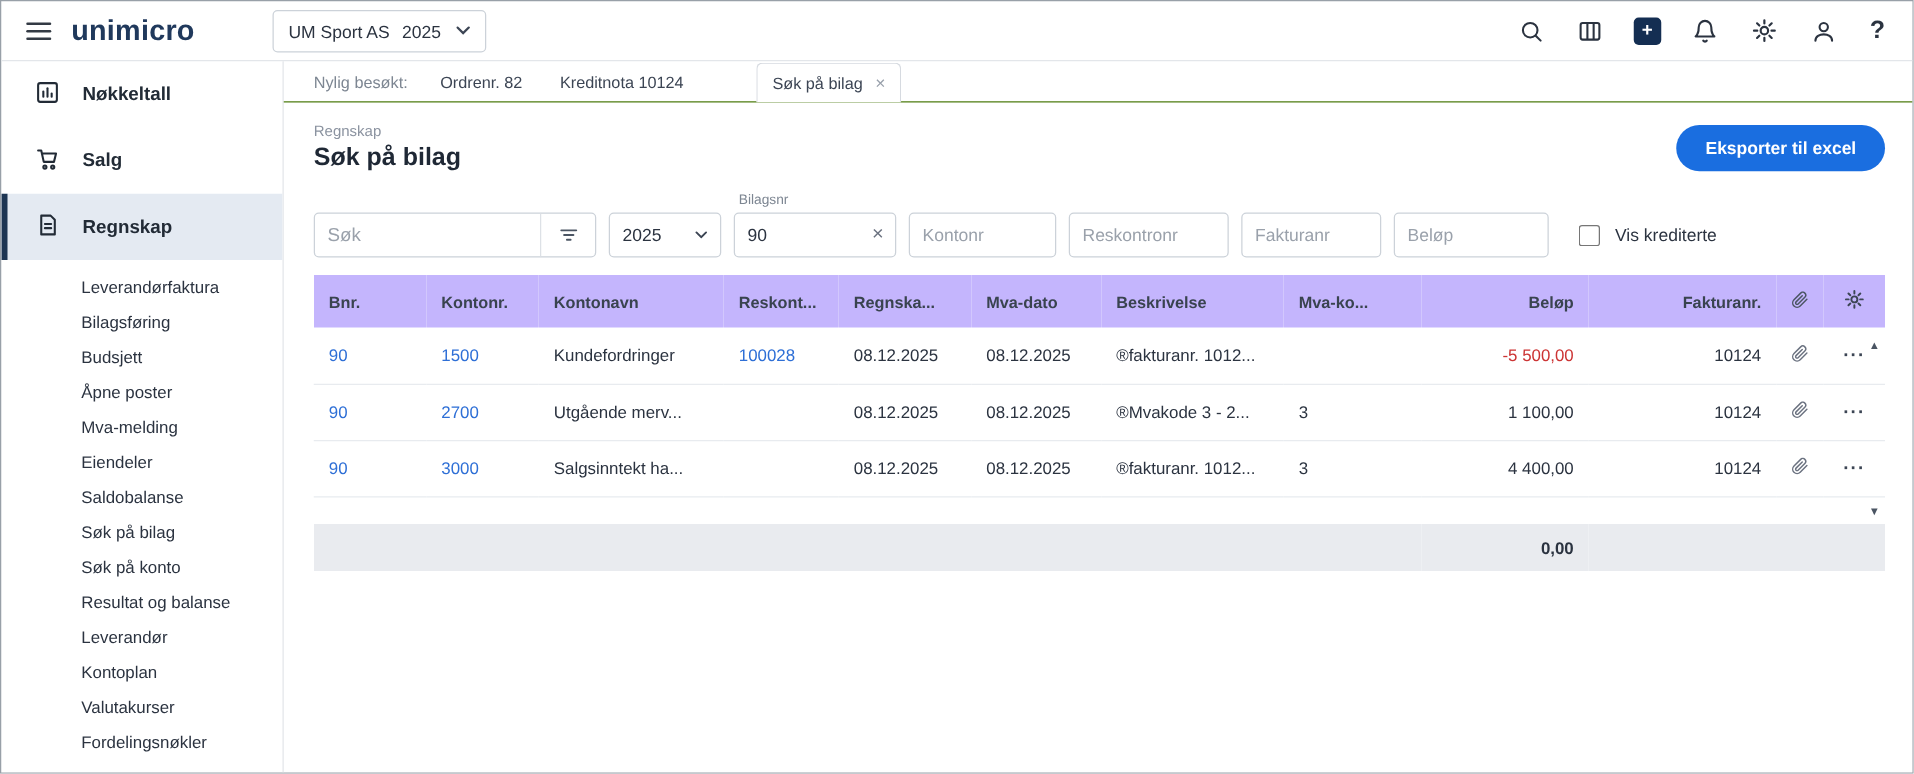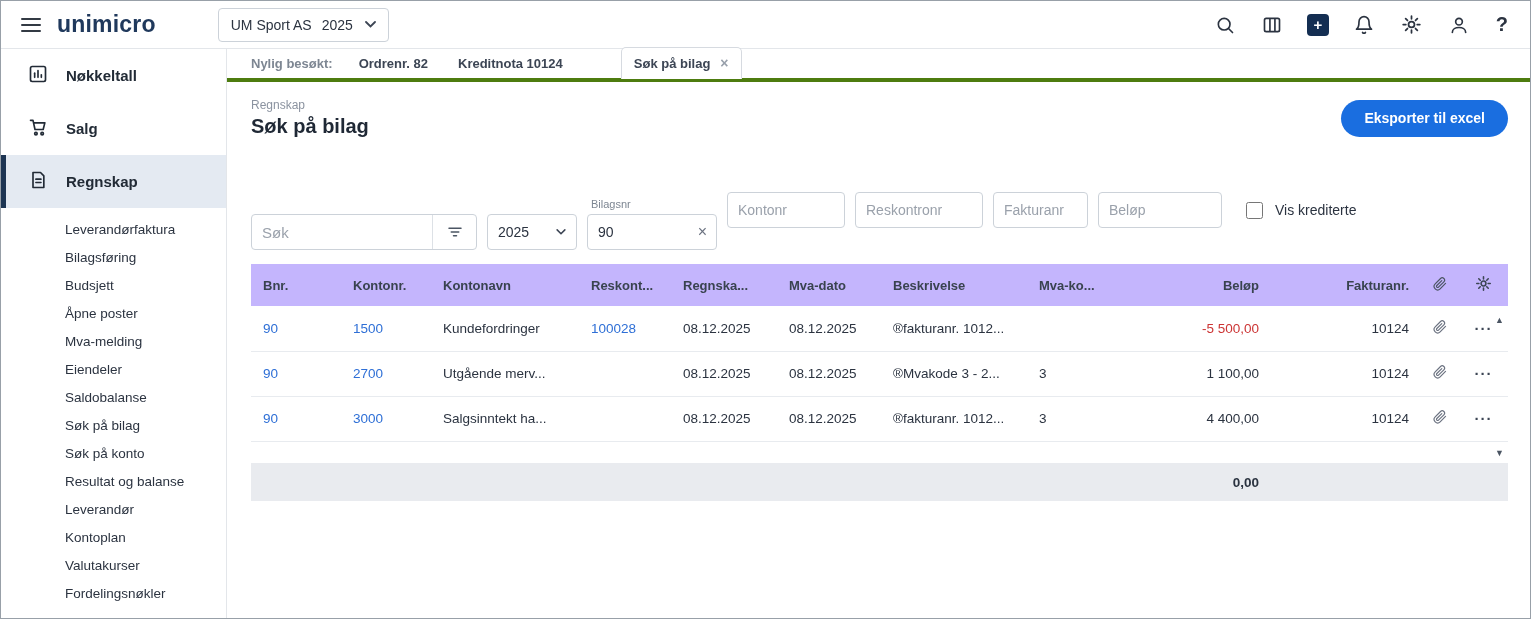--- a/index.html
+++ b/index.html
@@ -22,47 +22,47 @@
   .body-row { flex:1; display:flex; min-height:0; }
   .sidebar { width:226px; min-width:226px; border-right:1px solid #e3e6ea; overflow:hidden; }
   .nav-item { height:53px; display:flex; align-items:center; gap:18px; padding-left:27px; font-size:15px; font-weight:600; color:#222b36; cursor:pointer; }
   .nav-item.active { background:#e4eaf2; border-left:5px solid #1d3553; padding-left:22px; }
   .subnav { margin-top:8px; }
   .sub { height:28px; line-height:28px; padding-left:64px; font-size:13.5px; color:#2b3340; cursor:pointer; white-space:nowrap; }
 
   .main { flex:1; display:flex; flex-direction:column; min-width:0; }
 
   
-  .tabbar { height:33px; min-height:33px; border-bottom:4px solid #4d7c0f; display:flex; align-items:center; padding-left:24px; font-size:13px; color:#3c4554;font-weight:bold; }
+  .tabbar { height:33px; min-height:33px; border-bottom:1px solid #4d7c0f; display:flex; align-items:center; padding-left:24px; font-size:13px; color:#3c4554; }
   .recent-label { color:#7d8692; margin-right:26px; }
   .recent-item { margin-right:30px; cursor:pointer; }
   .tab-active { align-self:flex-end; height:32px; margin-bottom:-1px; margin-left:28px; background:#fff; border:1px solid #d6dae0; border-bottom-color:#fff; border-radius:5px 5px 0 0; display:flex; align-items:center; gap:10px; padding:0 12px; cursor:default; }
   .tab-close { color:#98a0ab; font-size:14px; cursor:pointer; }
 
   
   .page-head { display:flex; justify-content:space-between; align-items:center; padding:16px 22px 0 24px; }
   .breadcrumb { font-size:12px; color:#8b93a0; margin-bottom:3px; cursor:pointer; }
   .page-title { font-size:20px; font-weight:700; color:#1f2835; }
   .export-btn { height:37px; padding:0 23px; background:#1a6ee0; color:#fff; border:none; border-radius:19px; font-size:14px; font-weight:600; cursor:pointer; font-family:"Liberation Sans", sans-serif; }
 
   
   .filters { display:flex; align-items:center; gap:10px; padding:32px 22px 0 24px; }
-  .f-item { position:relative;margin-top:44px; }
+  .f-item { position:relative; }
   .f-label { position:absolute; top:-16px; left:4px; font-size:11px; color:#7d8692; }
   .search-wrap { display:flex; align-items:center; border:1px solid #ccd2d9; border-radius:4px; height:36px; width:226px; background:#fff; }
   .search-input { border:none; outline:none; flex:1; min-width:0; padding:0 10px; font-size:15px; color:#2b3340; font-family:"Liberation Sans", sans-serif; }
   .search-input::placeholder { color:#9aa1ab; }
   .filter-btn { width:44px; height:100%; border:none; border-left:1px solid #dde1e6; background:none; cursor:pointer; display:flex; align-items:center; justify-content:center; }
   .select-box { width:90px; height:36px; border:1px solid #ccd2d9; border-radius:4px; display:flex; align-items:center; justify-content:space-between; padding:0 10px; font-size:14px; color:#2b3340; cursor:pointer; background:#fff; }
   .bilagsnr-wrap { width:130px; }
   .bilagsnr-input { width:100%; height:36px; border:1px solid #ccd2d9; border-radius:4px; padding:0 28px 0 10px; font-size:14px; color:#2b3340; outline:none; font-family:"Liberation Sans", sans-serif; }
   .clear-btn { position:absolute; right:6px; top:50%; transform:translateY(-50%); border:none; background:none; color:#6b7280; font-size:16px; cursor:pointer; padding:0 4px; }
   .f-input { height:36px; border:1px solid #ccd2d9; border-radius:4px; padding:0 10px; font-size:14px; color:#2b3340; outline:none; font-family:"Liberation Sans", sans-serif; }
   .f-input::placeholder { color:#9aa1ab; }
-  .w-kontonr { width:118px; } .w-resk { width:128px; } .w-fakt { width:95px; } .w-belop { width:124px; }
+  .w-kontonr { width:118px; } .w-resk { width:128px; } .w-fakt { width:112px; } .w-belop { width:124px; }
   .chk-wrap { display:flex; align-items:center; gap:9px; margin-left:10px; font-size:14px; color:#2b3340; cursor:pointer; }
   .chk-wrap input { width:17px; height:17px; accent-color:#1a6ee0; cursor:pointer; }
 
   
   .table-wrap { margin:14px 22px 0 24px; position:relative; }
   table { width:100%; border-collapse:collapse; table-layout:fixed; font-size:13.5px; color:#2b3340; }
   th { background:#c4b5fd; height:42px; text-align:left; padding:0 12px; font-size:13px; font-weight:700; color:#39434f; white-space:nowrap; overflow:hidden; cursor:pointer; }
   td { height:45px; padding:0 12px; border-bottom:1px solid #e8ebef; white-space:nowrap; overflow:hidden; background:#fff; }
   .num { text-align:right; }
   .link { color:#2e6fd6; cursor:pointer; }

